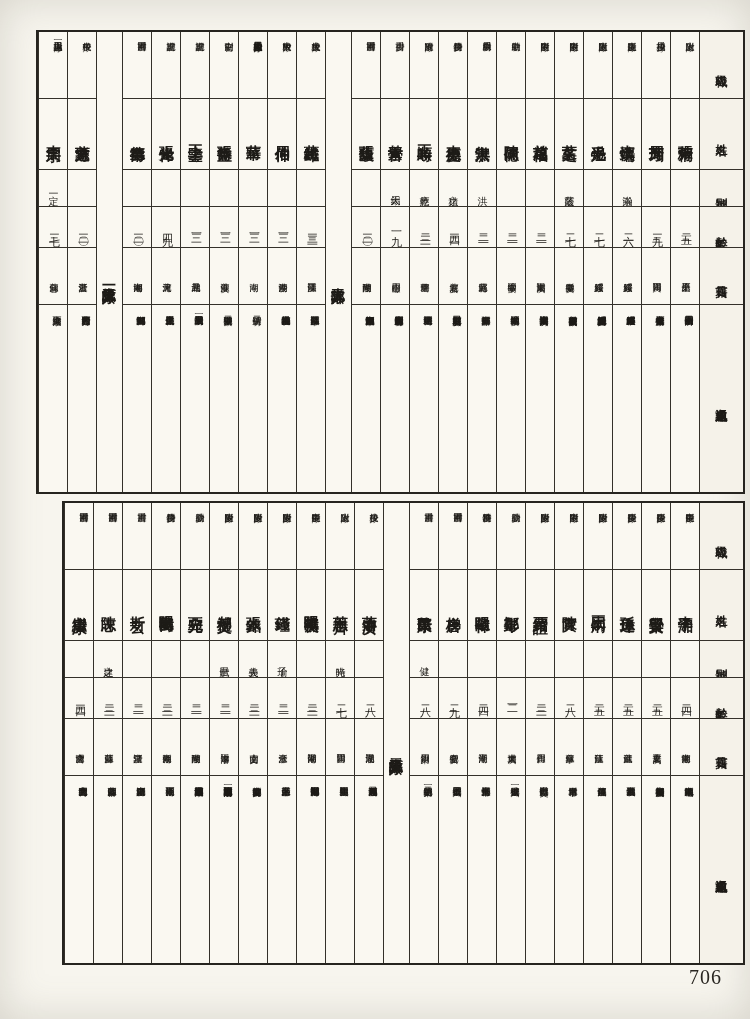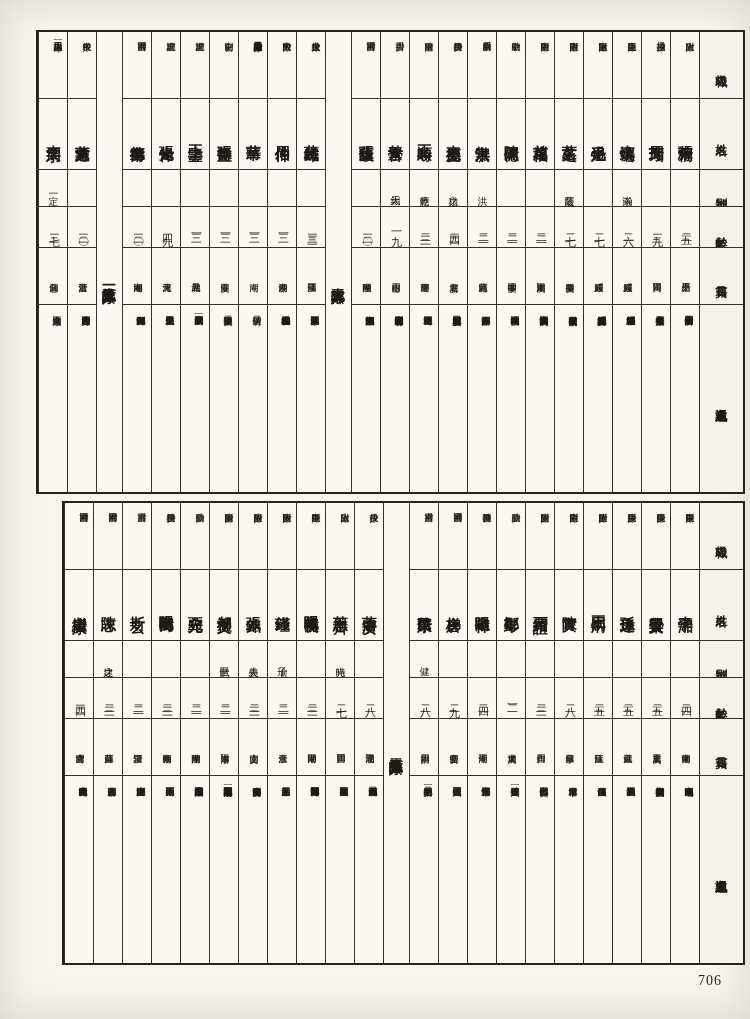--- a/index.html
+++ b/index.html
@@ -54,21 +54,21 @@
   
   .c-group {
     flex:1; border-bottom:none;
     display:flex; justify-content:space-evenly; align-items:center;
     padding:80px 0 50px;
     font-size:14px; font-weight:bold;
   }
   .pagenum {
     position:absolute; right:28px; bottom:30px;
     font-family:"Liberation Serif", serif;
-    font-size:14px; color:#2a2722; letter-spacing:1px;
+    font-size:20px; color:#2a2722; letter-spacing:1px;
   }
 </style>
 </head>
 <body>
 
 <div class="page">
   <div id="table0" class="roster-table">
       <div class="col header">
         <div class="cell c-rank hlabel">級職</div>
         <div class="cell c-name hlabel">姓名</div>

